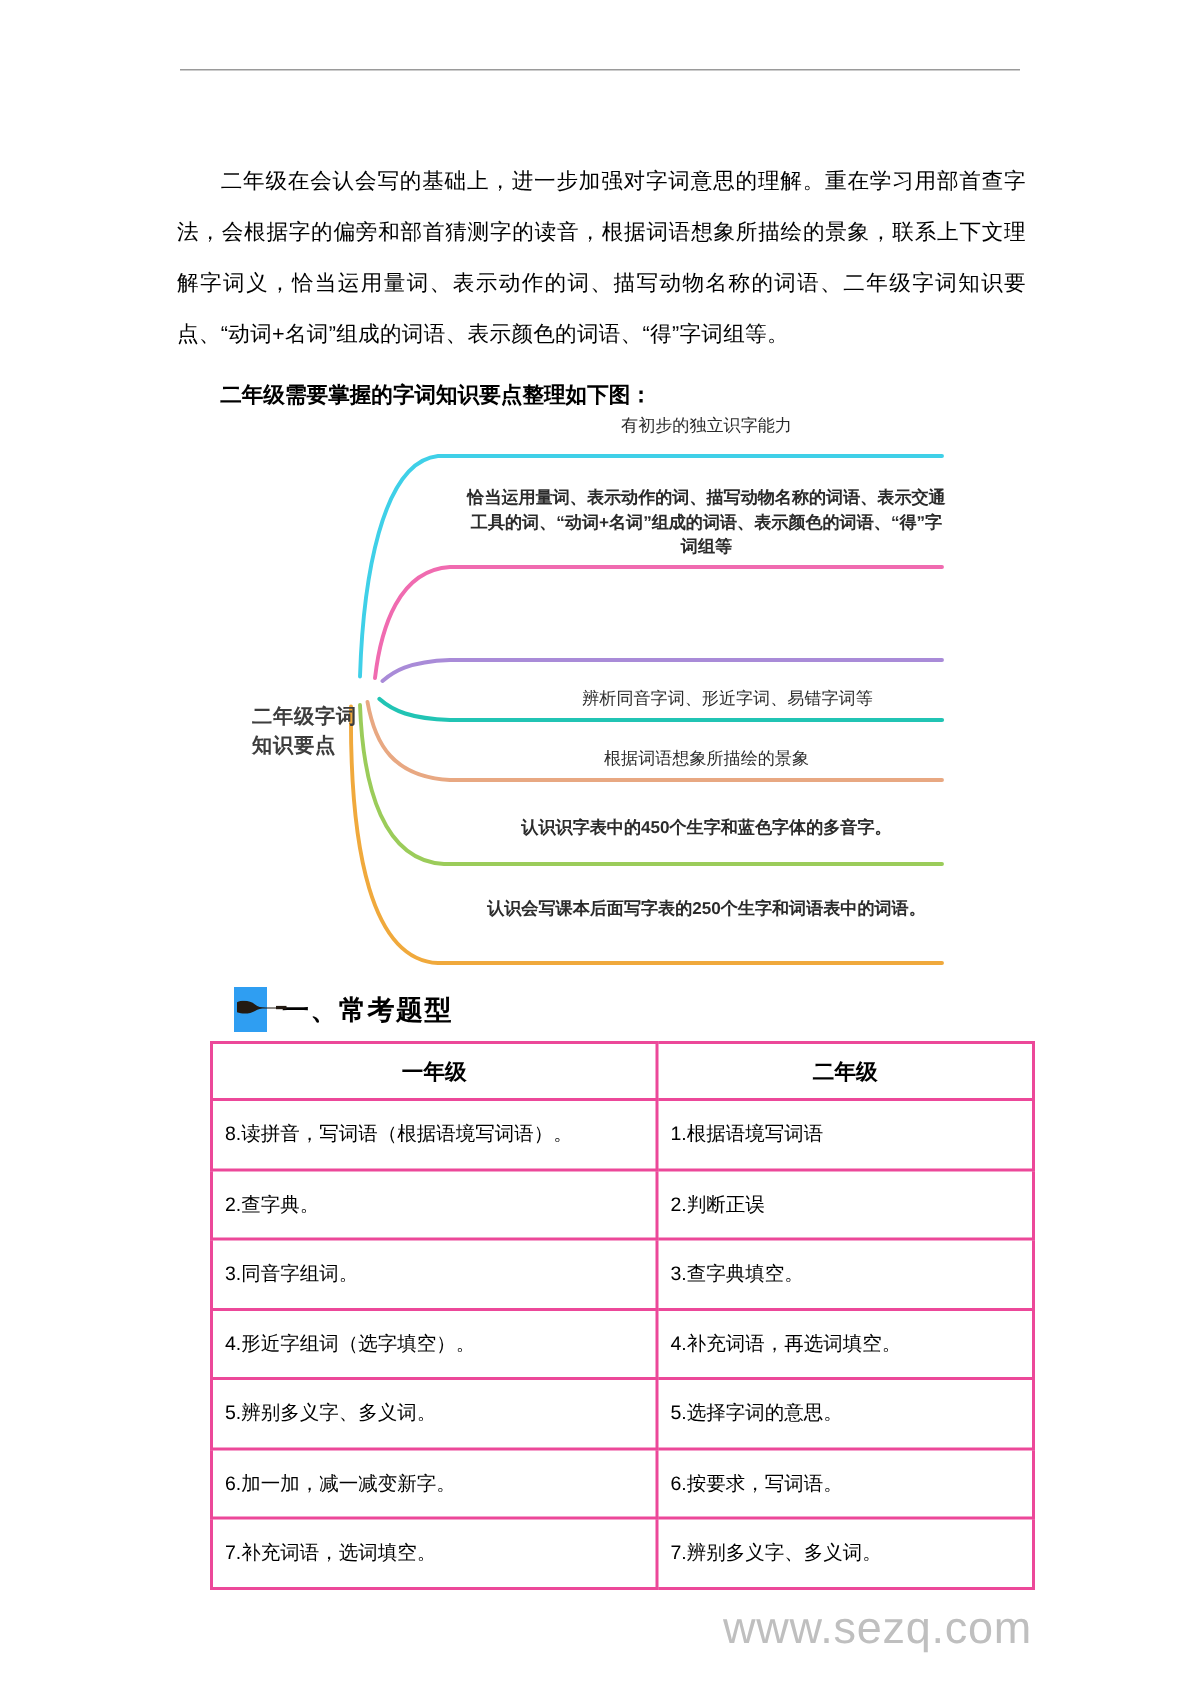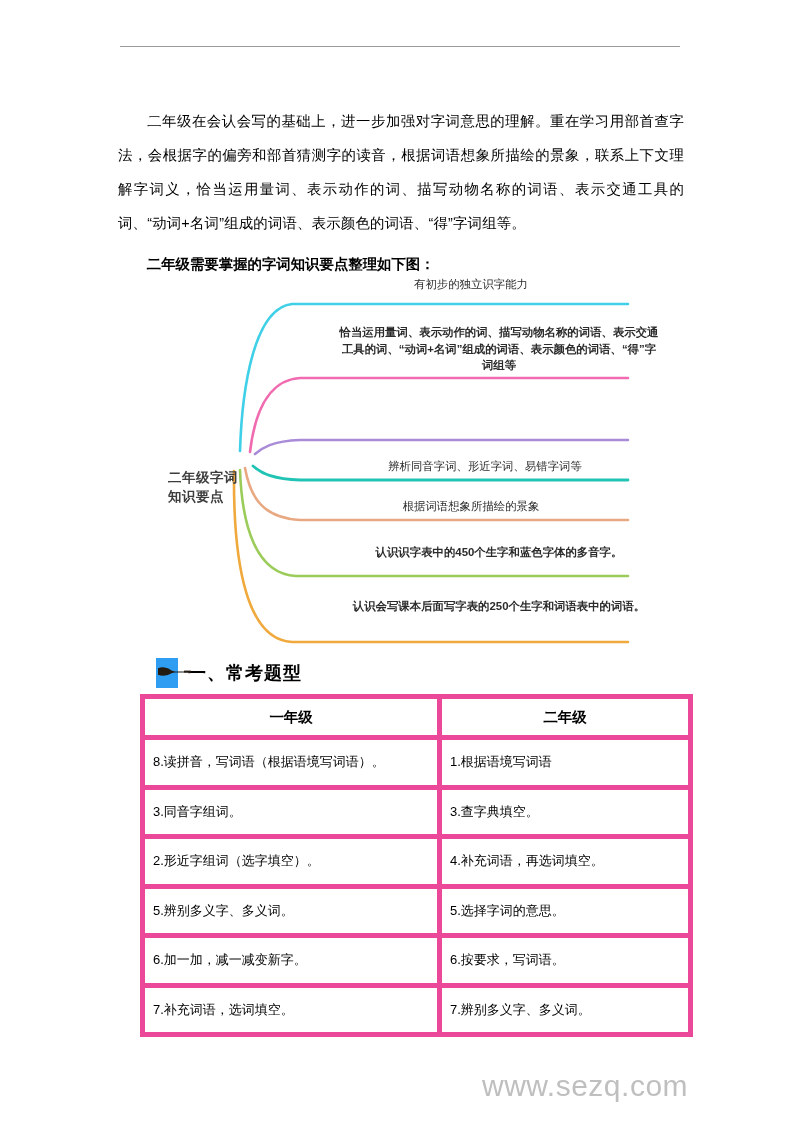--- a/index.html
+++ b/index.html
@@ -88,21 +88,21 @@
   }
   .mm-node {
     position: absolute;
     left: 160px;
     width: 322px;
     font-size: 11.4px;
     line-height: 16.5px;
     color: #2b2b2b;
     text-align: center;
   }
-  .mm-node.bold { font-weight: bold; margin-left: 28px; }
+  .mm-node.bold { font-weight: bold; }
 
   
   .section-head {
     position: absolute;
     left: 156px;
     top: 657px;
     display: flex;
     align-items: center;
     height: 32px;
   }
@@ -132,21 +132,21 @@
   
   .qtable {
     position: absolute;
     left: 140px;
     top: 694px;
     width: 548px;
     border-collapse: collapse;
     table-layout: fixed;
   }
   .qtable td, .qtable th {
-    border: 5px solid #ec4899;
+    border: 2px solid #ec4899;
     padding: 0;
     vertical-align: middle;
   }
   .qtable th {
     height: 36px;
     font-size: 14.4px;
     font-weight: bold;
     text-align: center;
     color: #000;
   }
@@ -171,21 +171,21 @@
     font-family: "Liberation Sans", "DejaVu Sans", sans-serif;
   }
 </style>
 </head>
 <body>
 
 <div class="page">
 
   <div class="header-rule"></div>
 
-  <p class="intro"><span class="indent"></span><span>二年级在会认会写的基础上，进一步加强对字词意思的理解。重在学习用部首查字法，会根据字的偏旁和部首猜测字的读音，根据词语想象所描绘的景象，联系上下文理解字词义，恰当运用量词、表示动作的词、描写动物名称的词语、表示交通工具的词、“动词+名词”组成的词语、表示颜色的词语、“得”字词组等。</span></p>
+  <p class="intro"><span class="indent"></span><span>二年级在会认会写的基础上，进一步加强对字词意思的理解。重在学习用部首查字法，会根据字的偏旁和部首猜测字的读音，根据词语想象所描绘的景象，联系上下文理解字词义，恰当运用量词、表示动作的词、描写动物名称的词语、二年级字词知识要点、“动词+名词”组成的词语、表示颜色的词语、“得”字词组等。</span></p>
 
   <p class="subhead"><span class="indent"></span><span>二年级需要掌握的字词知识要点整理如下图：</span></p>
 
   <div class="mindmap">
     <svg viewBox="0 0 500 392" xmlns="http://www.w3.org/2000/svg">
 
       <path fill="none" stroke="#3fd0e8" stroke-width="2.6" stroke-linecap="round" d="M 90,183 C 92,120 104,40 142,36 L 478,36"></path>
 
       <path fill="none" stroke="#f06bb0" stroke-width="2.6" stroke-linecap="round" d="M 100,184 C 104,150 116,112 150,110 L 478,110"></path>
 
@@ -230,25 +230,29 @@
         <th>一年级</th>
         <th>二年级</th>
       </tr>
     </thead>
     <tbody>
       <tr>
         <td>8.读拼音，写词语（根据语境写词语）。</td>
         <td>1.根据语境写词语</td>
       </tr>
       <tr>
+        <td>2.查字典。</td>
+        <td>2.判断正误</td>
+      </tr>
+      <tr>
         <td>3.同音字组词。</td>
         <td>3.查字典填空。</td>
       </tr>
       <tr>
-        <td>2.形近字组词（选字填空）。</td>
+        <td>4.形近字组词（选字填空）。</td>
         <td>4.补充词语，再选词填空。</td>
       </tr>
       <tr>
         <td>5.辨别多义字、多义词。</td>
         <td>5.选择字词的意思。</td>
       </tr>
       <tr>
         <td>6.加一加，减一减变新字。</td>
         <td>6.按要求，写词语。</td>
       </tr>

